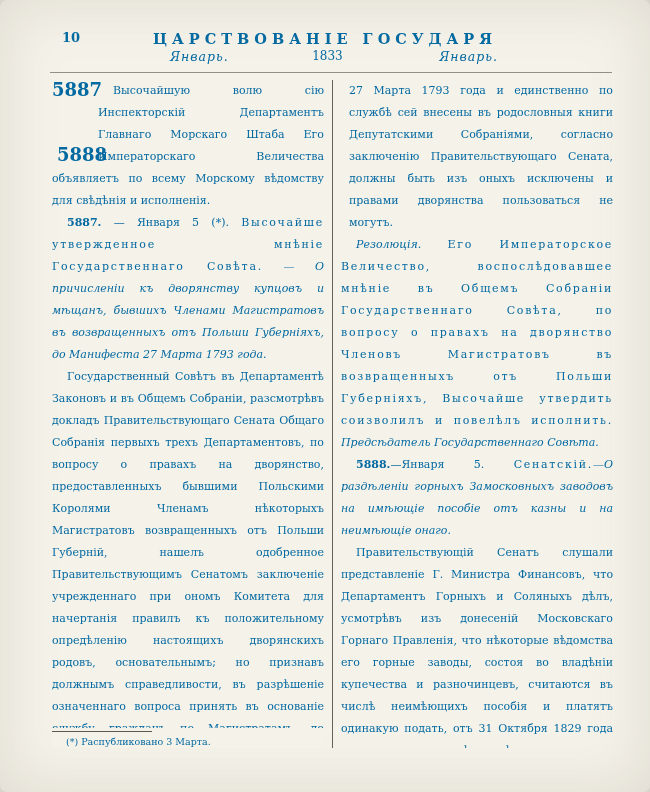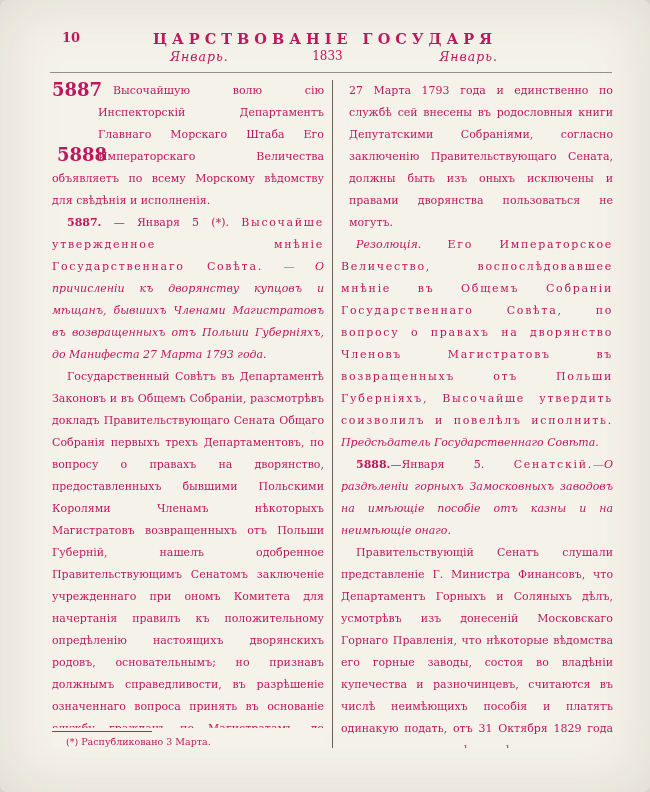--- a/index.html
+++ b/index.html
@@ -2,21 +2,21 @@
 <html lang="ru"><head>
 <meta charset="utf-8">
 <style>
   html, body { margin: 0; padding: 0; background: #d8d4cc; }
   .page {
     position: relative;
     width: 650px;
     height: 792px;
     margin: 0 auto;
     background: #f5f2ea;
-    color: #be185d;
+    color: #0369a1;
     font-family: "DejaVu Serif", serif;
     box-sizing: border-box;
     overflow: hidden;
     box-shadow: inset 0 0 60px rgba(120,110,90,0.18);
     border-radius: 7px;
   }
   
   .hdr { position: relative; padding-top: 30px; }
   .page-num {
     position: absolute;

